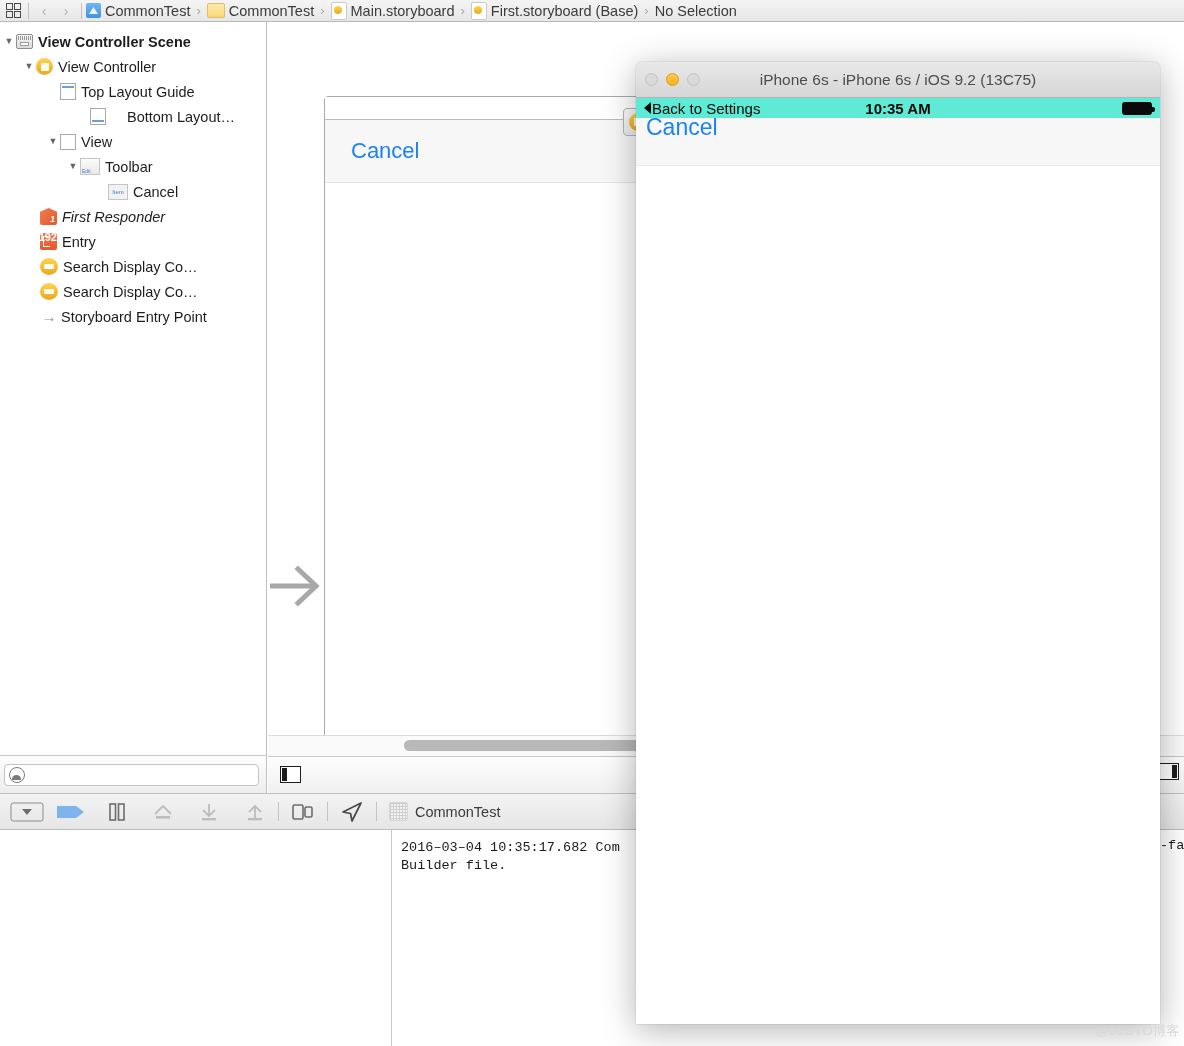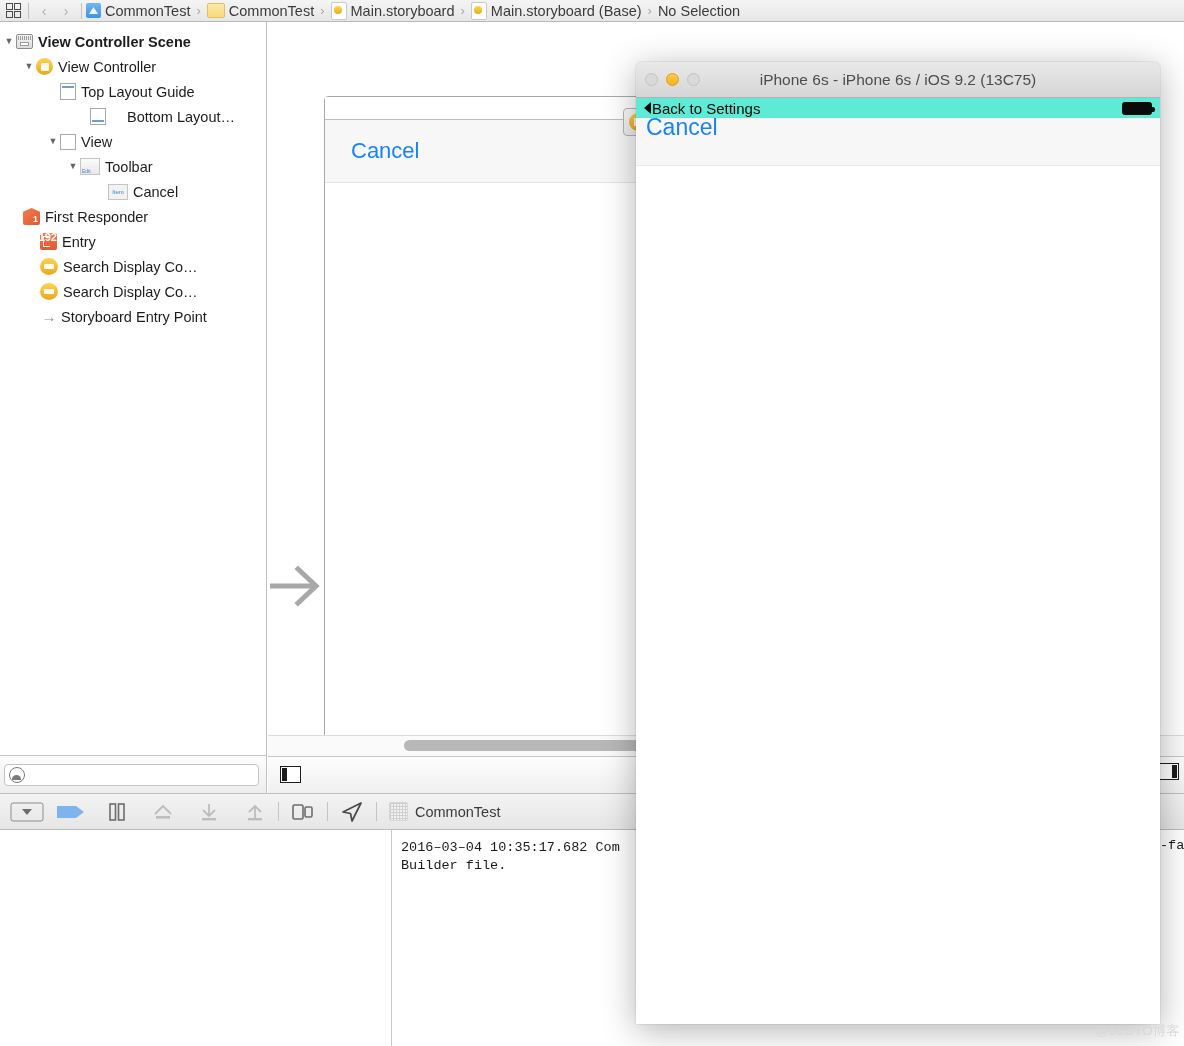--- a/index.html
+++ b/index.html
@@ -519,21 +519,21 @@
   <span class="jb-chev">›</span>
 
   <div class="jb-item">
     <span class="ic-sb"></span>
     <span class="lbl">Main.storyboard</span>
   </div>
   <span class="jb-chev">›</span>
 
   <div class="jb-item">
     <span class="ic-sb"></span>
-    <span class="lbl">Main.storyboard (Base)</span>
+    <span class="lbl">First.storyboard (Base)</span>
   </div>
   <span class="jb-chev">›</span>
 
   <div class="jb-item">
     <span class="lbl" style="margin-left:0">No Selection</span>
   </div>
 </div>
 
 <div class="outline">
 
@@ -572,21 +572,21 @@
     <span class="ic-toolbar"></span>
     <span class="rowlabel">Toolbar</span>
   </div>
 
   <div class="row" style="padding-left:94px;">
     <span class="disc empty">\u25bc</span>
     <span class="ic-item">Item</span>
     <span class="rowlabel">Cancel</span>
   </div>
 
-  <div class="row" style="padding-left:9px;">
+  <div class="row" style="padding-left:26px;font-style:italic;">
     <span class="disc empty">\u25bc</span>
     <span class="ic-first"></span>
     <span class="rowlabel">First Responder</span>
   </div>
 
   <div class="row" style="padding-left:26px;">
     <span class="disc empty">\u25bc</span>
     <span class="ic-exit"></span>
     <span class="rowlabel">Entry</span>
   </div>
@@ -734,20 +734,21 @@
     <span class="tl min"></span>
     <span class="tl zoom"></span>
     <span class="sim-title">iPhone 6s - iPhone 6s / iOS 9.2 (13C75)</span>
   </div>
 
   <div class="sim-statusbar">
     <span class="sb-back">
       <span class="tri"></span>
       <span>Back to Settings</span>
     </span>
+    <span class="sb-time">10:35 AM</span>
     <span class="sb-battery"></span>
   </div>
 
   <div class="sim-toolbar">
     <span class="sim-cancel">Cancel</span>
   </div>
 
   <div class="sim-body"></div>
 </div>
 

